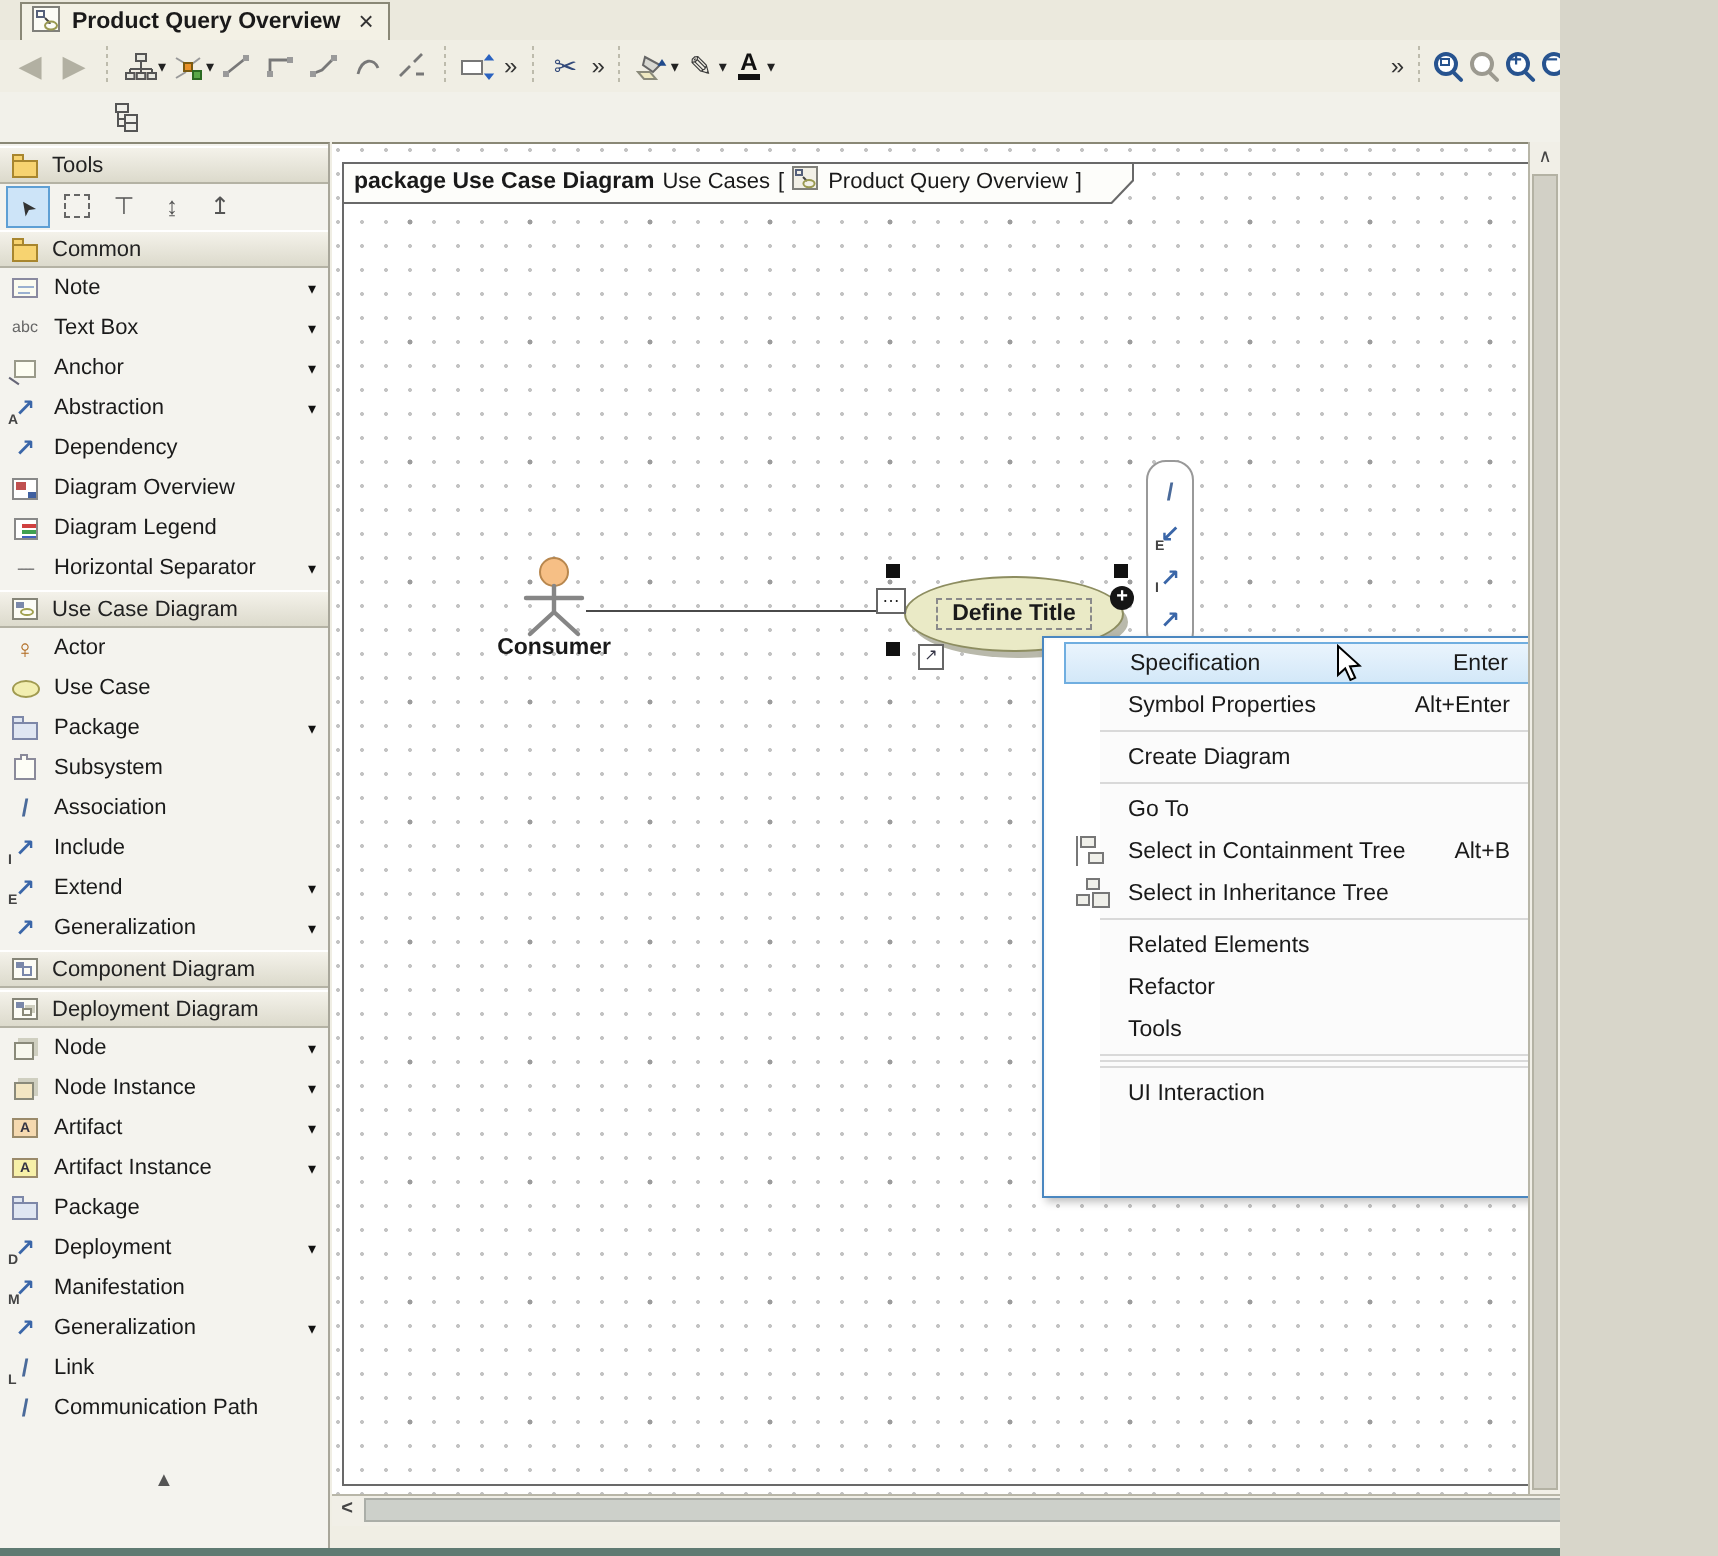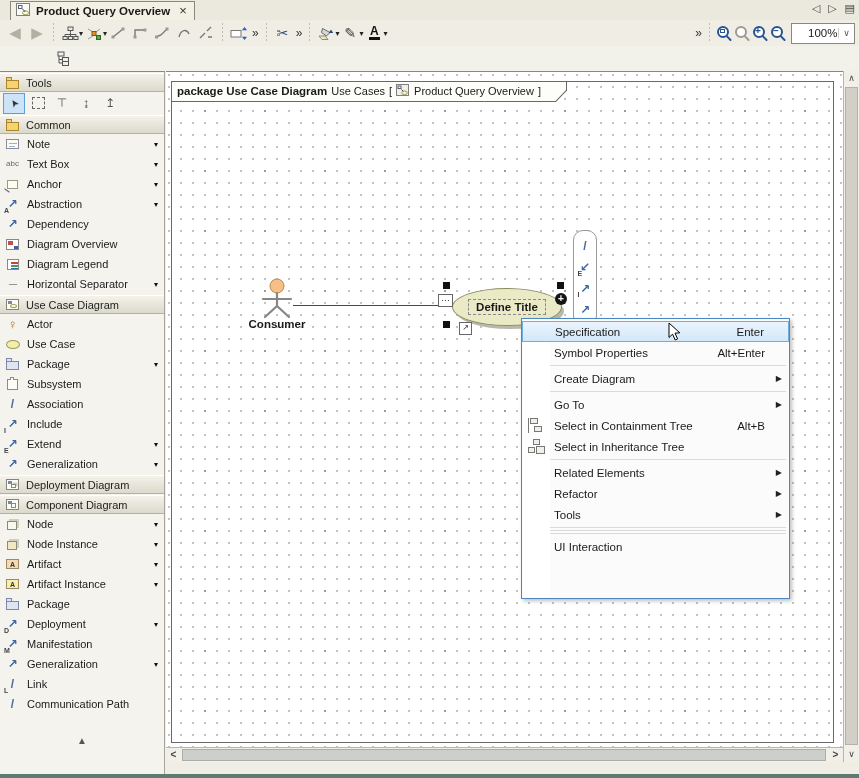--- a/index.html
+++ b/index.html
@@ -1,17 +1,17 @@
 <!DOCTYPE html>
 <html><head>
 <meta charset="utf-8">
 <style>
   html,body{margin:0;padding:0;background:#d8d6ca;}
   body{width:859px;height:778px;overflow:hidden;font-family:"Liberation Sans","DejaVu Sans",sans-serif;font-size:11px;color:#1a1a1a;-webkit-font-smoothing:antialiased;}
-  #app{position:relative;width:859px;height:778px;background:#f0eee4;overflow:hidden;}
+  #app{position:relative;width:780px;height:778px;background:#f0eee4;overflow:hidden;}
 
   
   .tabbar{position:absolute;left:0;top:0;width:859px;height:20px;background:#ebe9dd;border-bottom:1px solid #98968a;}
   .tab{position:absolute;left:10px;top:1px;height:19px;background:#f3f1e5;border:1px solid #8a8876;border-bottom:none;display:flex;align-items:center;gap:5px;padding:0 7px 0 5px;box-sizing:border-box;}
   .tabtitle{font-weight:bold;font-size:11.5px;}
   .tabclose{color:#333;font-size:13px;line-height:10px;margin-left:4px;cursor:default;}
   .tabnav{position:absolute;right:4px;top:2px;display:flex;gap:8px;color:#444;font-size:11px;}
   .tabnav span{cursor:default;}
 
   
@@ -98,21 +98,21 @@
   .usecase-ellipse{position:absolute;left:286px;top:216px;width:110px;height:38px;background:#eaeac6;border:1px solid #8d8d60;border-radius:50%;box-shadow:3px 4px 0 -1px #b9b9ab;display:flex;align-items:center;justify-content:center;box-sizing:border-box;}
   .uc-inner{border:1px dashed #8a8a8a;padding:1px 7px;font-weight:bold;font-size:11.5px;white-space:nowrap;}
   .handle{position:absolute;width:7px;height:7px;background:#111;}
   .dots-btn{position:absolute;width:13px;height:11px;background:#fff;border:1px solid #666;font-size:9px;line-height:7px;text-align:center;color:#222;}
   .plus-badge{position:absolute;width:12px;height:12px;background:#151515;border-radius:50%;color:#fff;font-size:10px;font-weight:bold;text-align:center;line-height:12px;}
   .link-badge{position:absolute;width:11px;height:11px;background:#fff;border:1px solid #666;font-size:8px;line-height:10px;text-align:center;color:#334;}
   .smartbar{position:absolute;left:407px;top:158px;width:24px;height:96px;background:#fff;border:1px solid #999;border-radius:10px;display:flex;flex-direction:column;align-items:center;justify-content:space-around;padding:4px 0;box-sizing:border-box;}
   .smartbar .pi{width:15px;height:15px;}
 
   
-  .ctxmenu{position:absolute;left:355px;top:246px;width:269px;height:281px;background:#fbfbfb;border:1px solid #4a87c0;box-sizing:border-box;padding:2px 0;box-shadow:2px 2px 4px rgba(0,0,0,.25);}
+  .ctxmenu{position:absolute;left:355px;top:246px;width:269px;height:281px;background:#fbfbfb;border:1px solid #4a87c0;box-sizing:border-box;padding:2px 10px;box-shadow:2px 2px 4px rgba(0,0,0,.25);}
   .ctxmenu::before{content:"";position:absolute;left:1px;top:1px;bottom:1px;width:27px;background:#ffffff;}
   .mi{position:relative;height:21px;display:flex;align-items:center;padding:0 6px 0 32px;box-sizing:border-box;font-size:11.5px;color:#1a1a1a;}
   .mi .mlbl{flex:1;white-space:nowrap;}
   .mi .msc{color:#1a1a1a;margin-right:18px;}
   .mi .msub{position:absolute;right:7px;font-size:8px;color:#222;}
   .mi.hl{background:linear-gradient(#eaf4fd,#d3e8f8);border:1px solid #70aee0;}
   .msep{height:1px;background:#d9d9d9;margin:2px 3px;}
   .micon{position:absolute;left:6px;width:15px;height:15px;}
   .mi-containment{border-left:1px solid #777;}
   .mi-containment::before{content:"";position:absolute;left:1px;top:0;width:6px;height:4px;border:1px solid #777;background:#f0f0ea;}
@@ -380,30 +380,30 @@
         <span class="pi i-arrow">↗<span class="sub">E</span></span>
         <span class="lbl">Extend</span>
         <span class="dd">▾</span>
       </div>
       <div class="pal-item">
         <span class="pi i-arrow">↗</span>
         <span class="lbl">Generalization</span>
         <span class="dd">▾</span>
       </div>
       <div class="pal-header">
+        <span class="pi i-compdiag">
+          <span class="shape"></span>
+        </span>
+        <span>Component Diagram</span>
+      </div>
+      <div class="pal-header">
         <span class="pi i-depdiag">
           <span class="shape"></span>
         </span>
         <span>Deployment Diagram</span>
-      </div>
-      <div class="pal-header">
-        <span class="pi i-compdiag">
-          <span class="shape"></span>
-        </span>
-        <span>Component Diagram</span>
       </div>
       <div class="pal-item">
         <span class="pi i-node">
           <span class="shape"></span>
         </span>
         <span class="lbl">Node</span>
         <span class="dd">▾</span>
       </div>
       <div class="pal-item">
         <span class="pi i-nodeinst">

